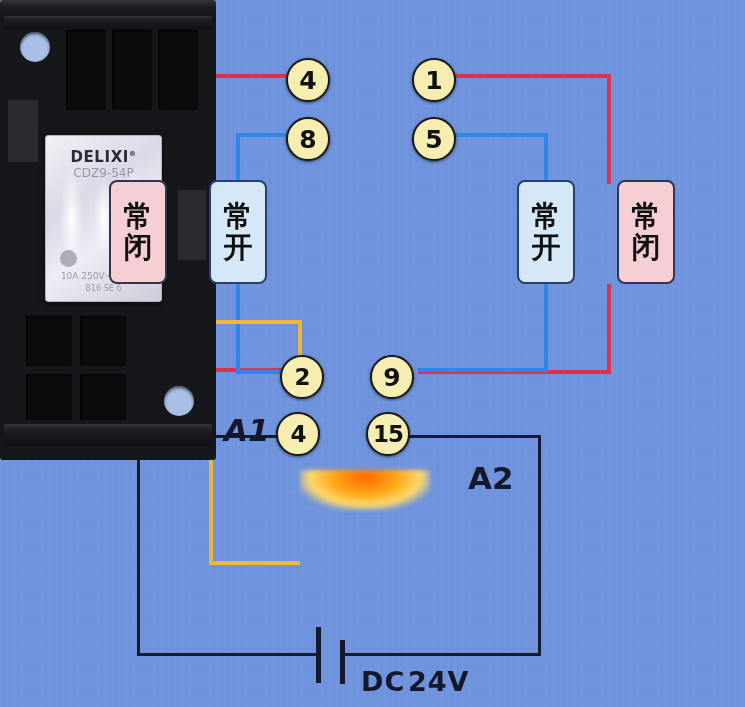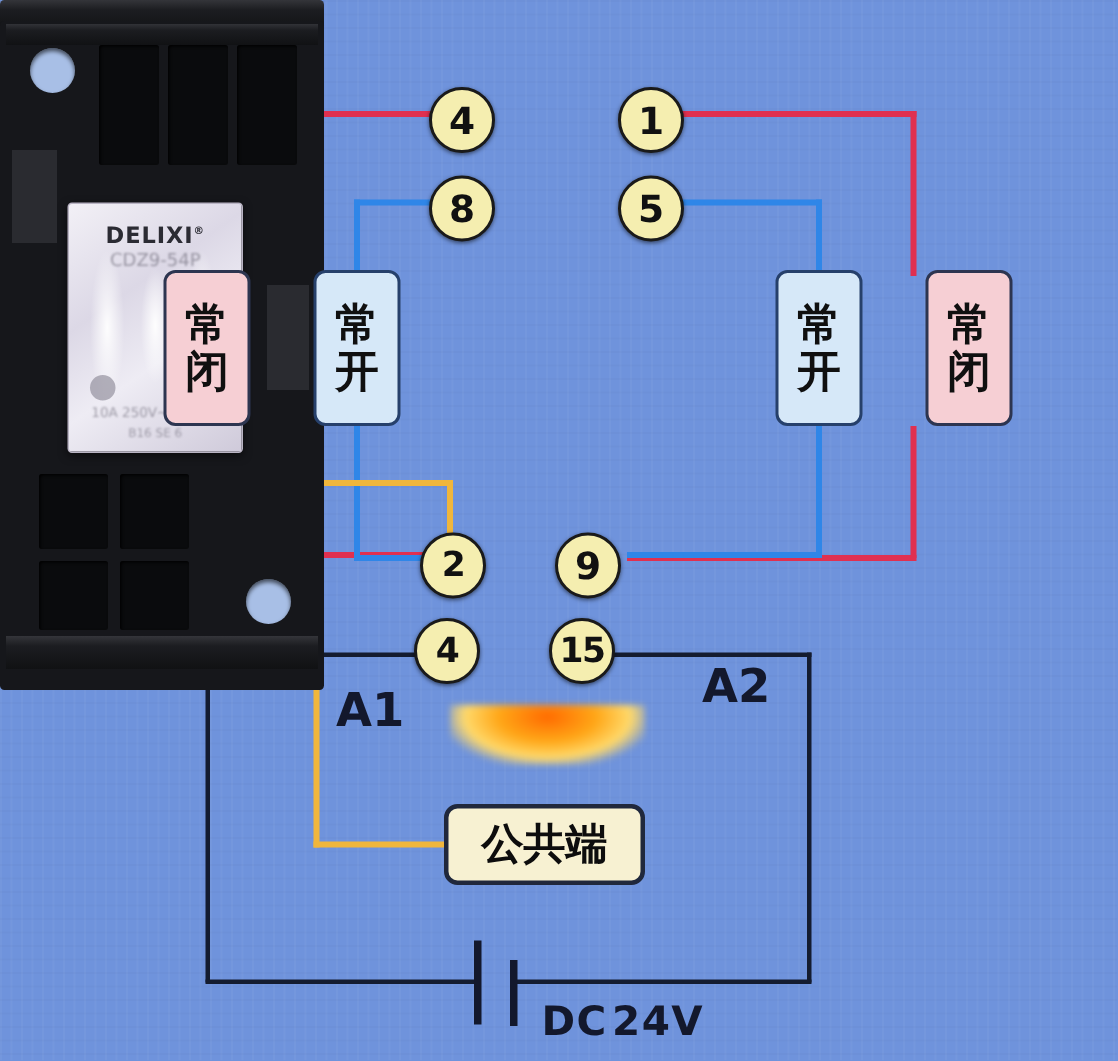--- a/index.html
+++ b/index.html
@@ -179,21 +179,20 @@
   </div>
   <div class="lbl no" style="left:517px;top:180px;">
     <span>常</span>
     <span>开</span>
   </div>
   <div class="lbl nc" style="left:617px;top:180px;">
     <span>常</span>
     <span>闭</span>
   </div>
 
-  <div class="common">公共端</div>
 
-  <div class="ctext" style="left:224px;top:456px;">A1</div>
-  <div class="ctext" style="left:468px;top:440px;">A2</div>
+  <div class="ctext" style="left:224px;top:412px;font-style:italic;">A1</div>
+  <div class="ctext" style="left:468px;top:460px;">A2</div>
 
   <div class="dctext" style="left:361px;top:666px;">DC</div>
   <div class="dctext" style="left:408px;top:666px;">24V</div>
 
 </div>
 
 </body></html>

